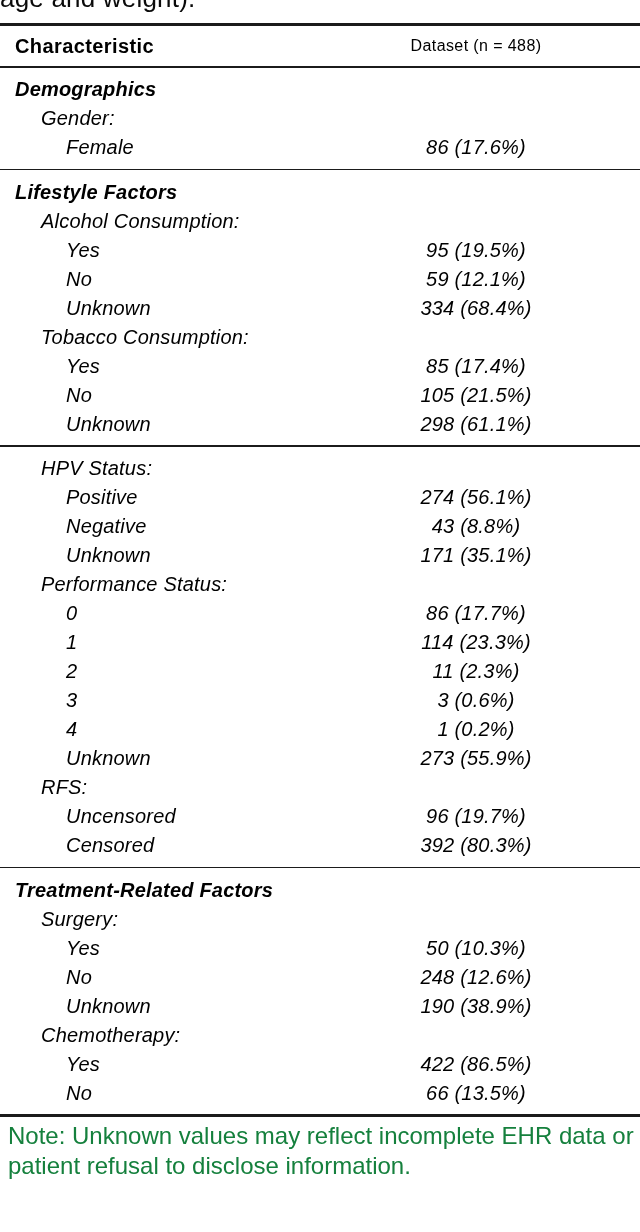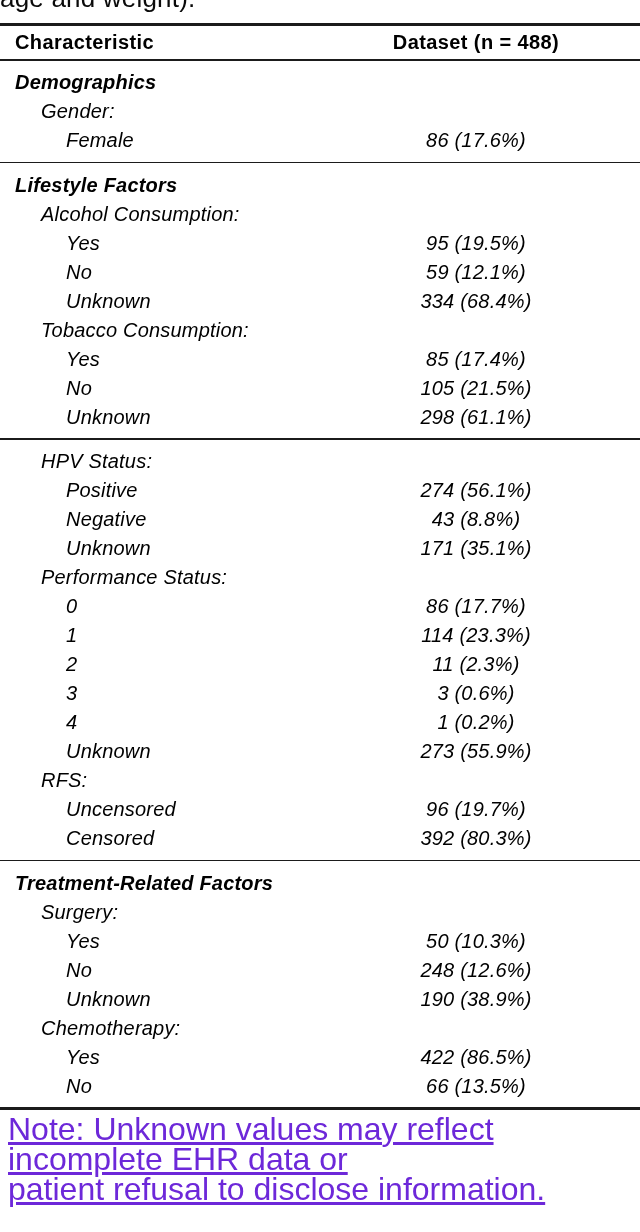--- a/index.html
+++ b/index.html
@@ -19,46 +19,46 @@
     color:#0a0a0a; letter-spacing:0.2px;
   }
 
   .spacer-top { height:10px; }
 
   .rule { width:640px; background:#1b1b1b; }
   .rule.heavy { height:2.5px; }
   .rule.mid   { height:2px;   }
   .rule.light { height:1.5px; }
 
-  .header-row { position:relative; height:33px; }
+  .header-row { position:relative; height:40px; }
   .hchar {
     position:absolute; left:15px; top:50%; transform:translateY(-50%);
     font-weight:bold; font-size:20px; letter-spacing:0.4px;
   }
   .hval {
     position:absolute; left:366px; width:220px; top:50%; transform:translateY(-50%);
-    font-weight:bold; font-size:20px; text-align:center; letter-spacing:0.4px;
+    font-weight:normal; font-size:16px; text-align:center; letter-spacing:0.4px;
   }
 
   .section { padding:7px 0;font-style:italic; }
   .row { position:relative; height:29px; }
   .row .label {
     position:absolute; top:50%; transform:translateY(-50%);
     font-size:20px; white-space:nowrap; letter-spacing:0.2px;
   }
   .row .label.indent-0 { left:15px; font-weight:bold; }
   .row .label.indent-1 { left:41px; }
   .row .label.indent-2 { left:66px; }
   .row .value {
     position:absolute; left:376px; width:200px; top:50%; transform:translateY(-50%);
     font-size:20px; text-align:center; white-space:nowrap; letter-spacing:0.2px;
   }
 
   .note { padding:4px 0 0 8px; }
-  .note div { font-size:32px; line-height:30px; color:#6d28d9;text-decoration:underline; }
+  .note div { font-size:24px; line-height:30px; color:#15803d; }
 </style>
 </head>
 <body>
 
 <div class="page">
 
   <div class="caption-clip">
     <div class="caption-text">age and weight).</div>
   </div>
 

